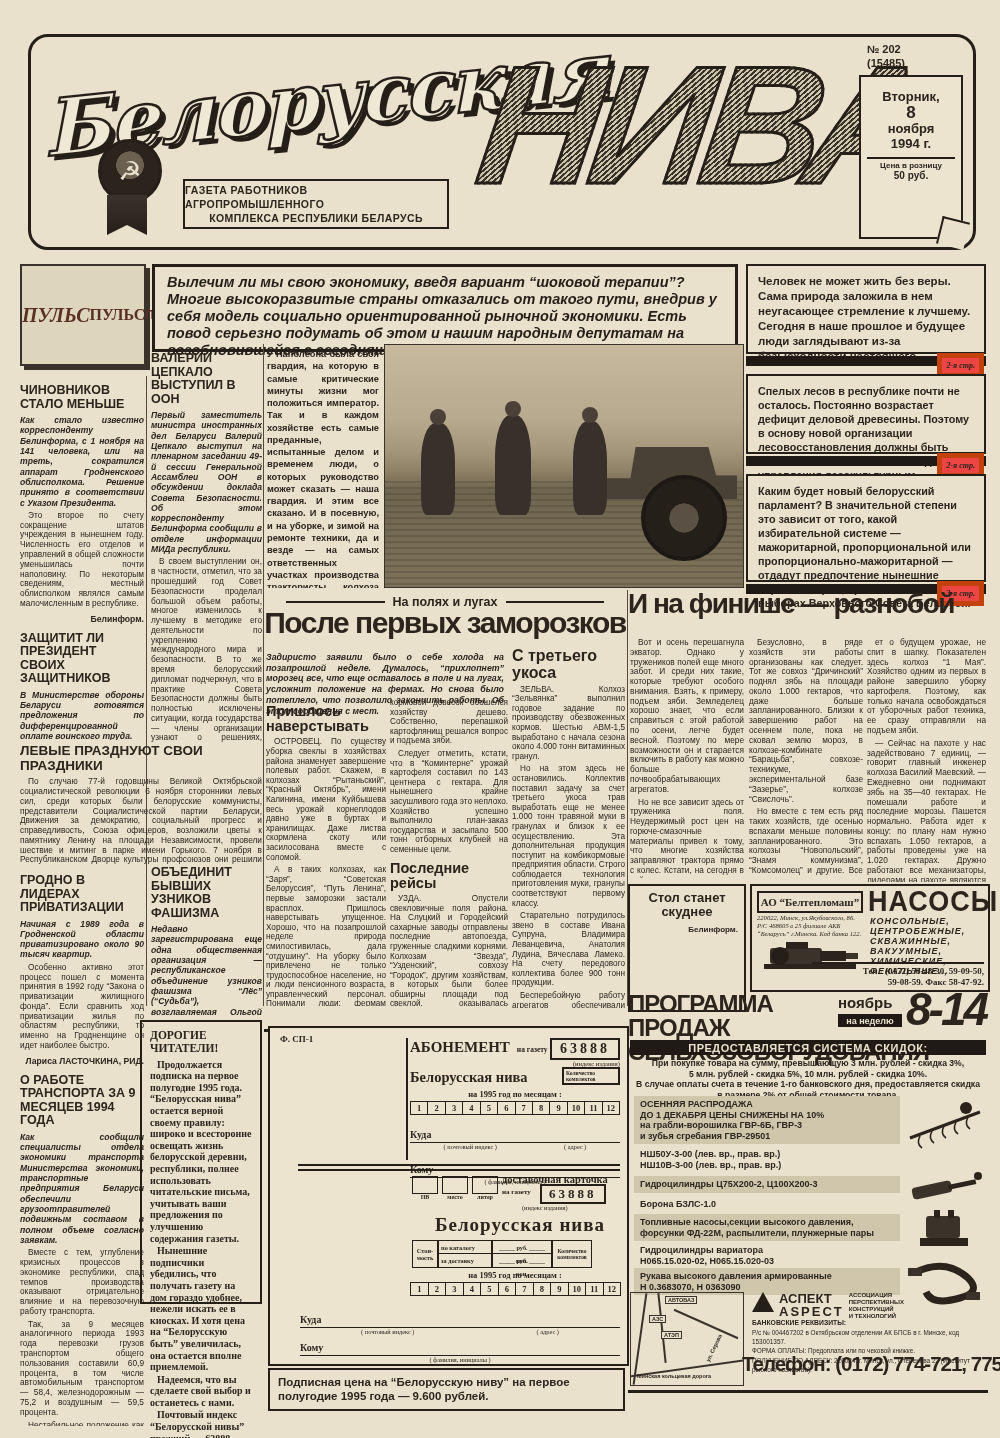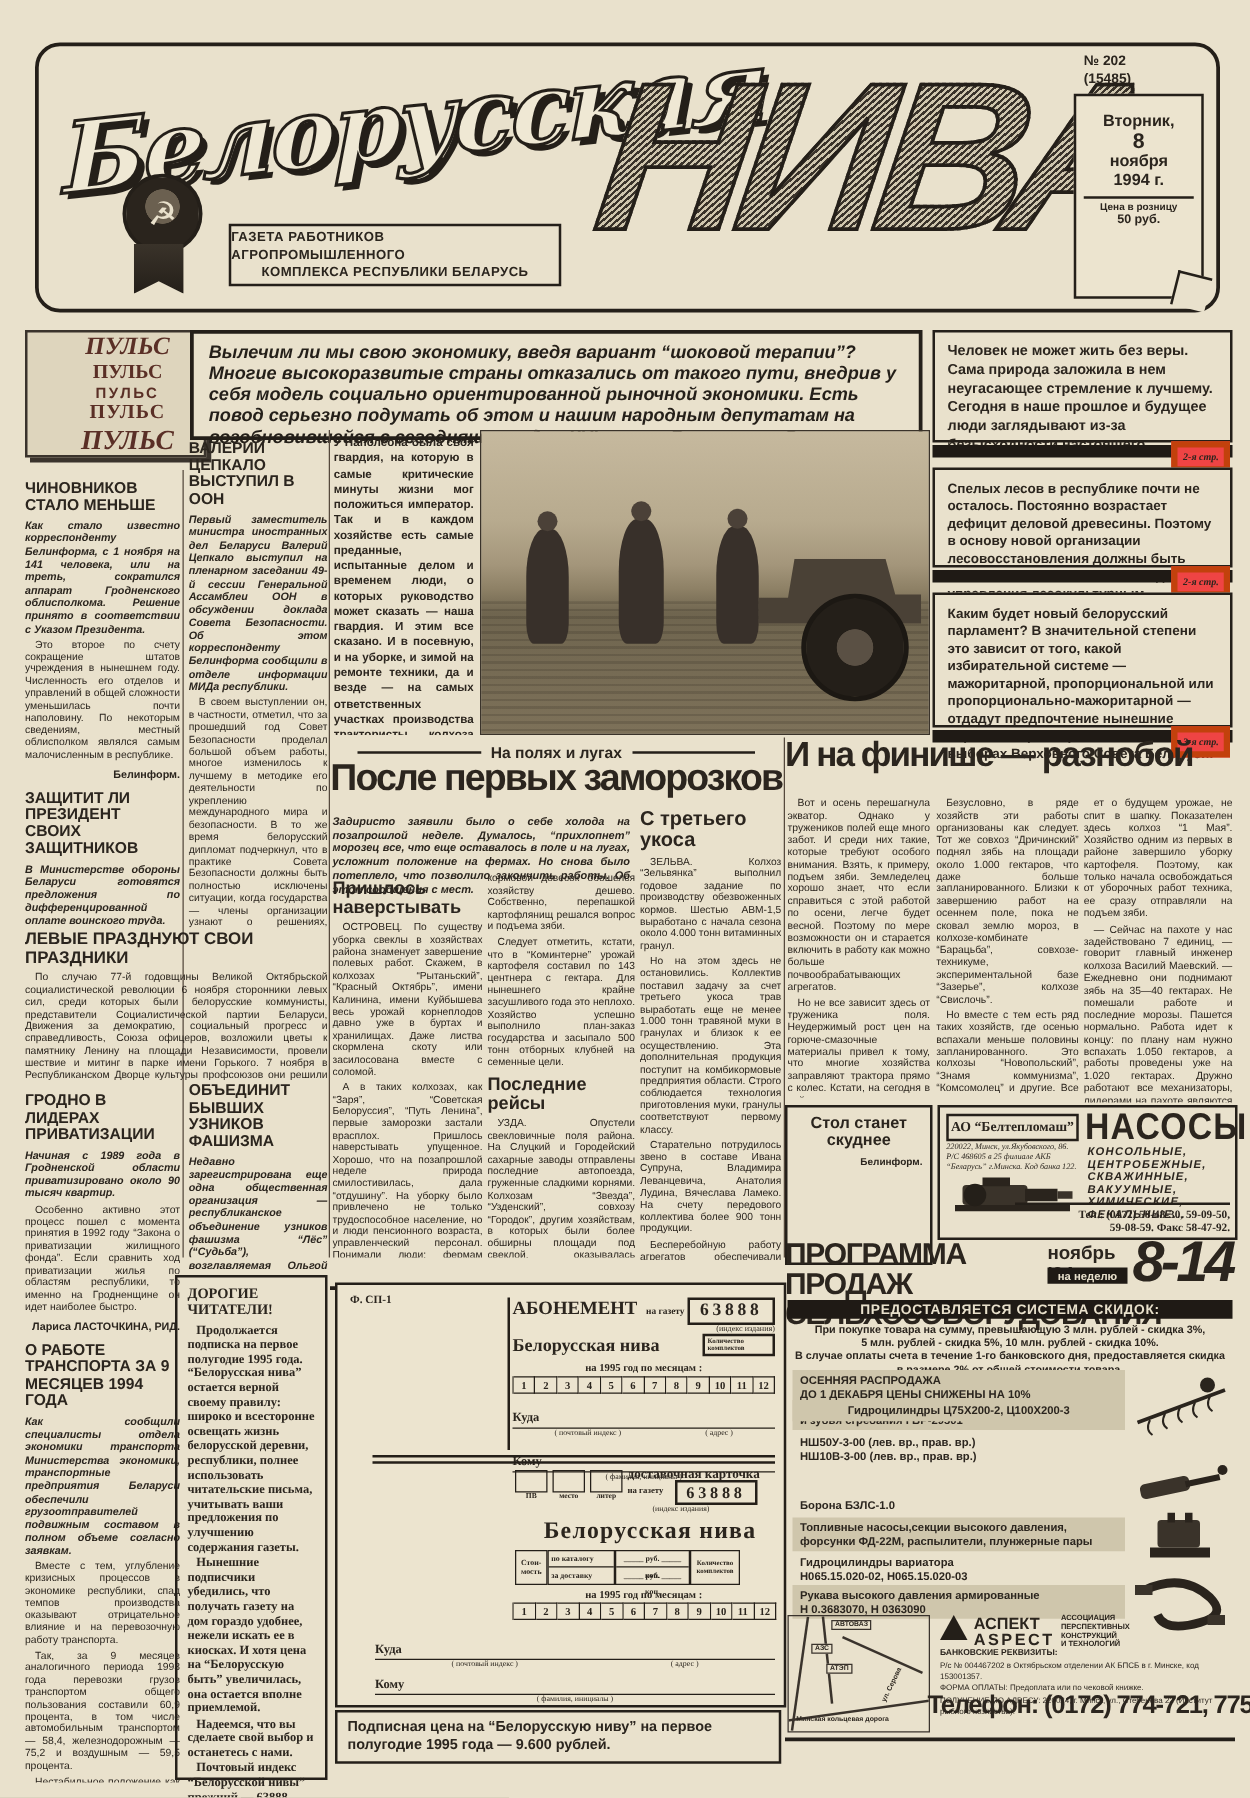--- a/index.html
+++ b/index.html
@@ -39,22 +39,22 @@
   .dbx3{font-size:13px;}
   .dbx4{font-size:13px;margin-bottom:6px;}
   .priceRule{border-top:2px solid #241f19;margin:4px 6px 2px;}
   .priceLbl{font-size:8px;}
   .priceVal{font-size:10px;}
   .foundBar{left:30px;top:247px;width:940px;height:15px;background:#1f1a15;display:flex;align-items:center;justify-content:center;}
   .foundLbl{background:#e9e1cc;padding:0 10px;font-family:"Liberation Serif",serif;font-weight:bold;font-size:13px;line-height:14px;}
 
   
   .pulse{left:20px;top:264px;width:122px;height:98px;border:2px solid #3a332c;background:#ded5bd;
-    box-shadow:4px 4px 0 #3a332c;display:flex;flex-direction:column;align-items:center;justify-content:space-between;
-    color:#5a2f26;padding-left:19px;}
+    box-shadow:4px 4px 0 #3a332c;display:flex;flex-direction:row;align-items:center;justify-content:space-between;
+    color:#5a2f26;}
   .pulse div{line-height:1;}
   .pulse div:nth-child(1){font:italic 900 20px "Liberation Serif",serif;}
   .pulse div:nth-child(2){font:900 16px "Liberation Serif",serif;}
   .pulse div:nth-child(3){font:bold 12px "Liberation Sans",sans-serif;letter-spacing:2px;}
   .pulse div:nth-child(4){font:900 16px "Liberation Serif",serif;letter-spacing:1px;}
   .pulse div:nth-child(5){font:italic 900 22px "Liberation Serif",serif;}
   .leadbox{left:152px;top:264px;width:586px;height:88px;border:3px solid #241f19;background:#e9e1cc;
     padding:7px 12px;box-sizing:border-box;font-weight:bold;font-style:italic;font-size:14.5px;line-height:1.18;}
 
   
@@ -133,21 +133,21 @@
   .aspAssoc{font-weight:bold;font-size:6px;line-height:1.15;}
   .bankTxt{left:752px;top:1318px;width:236px;font-size:6.4px;line-height:1.45;}
   .bankTxt b{font-size:6.8px;}
   .progTel{left:742px;top:1352px;width:246px;font-weight:900;font-size:20.5px;letter-spacing:-1px;white-space:nowrap;}
   .botRule{left:628px;top:1390px;width:360px;height:3px;background:#241f19;}
 
   
   .subsDiv{left:264px;top:1004px;width:362px;display:flex;align-items:center;gap:8px;}
   .subsDiv i{flex:1;height:3px;background:#241f19;}
   .subsLbl{font:italic 900 14px "Liberation Serif",serif;margin-top:36px;}
-  .letter{left:140px;top:1020px;width:122px;height:404px;border:2px solid #241f19;padding:7px 8px;box-sizing:border-box;
+  .letter{left:140px;top:1020px;width:122px;height:284px;border:2px solid #241f19;padding:7px 8px;box-sizing:border-box;
     font-family:"Liberation Serif",serif;font-weight:bold;font-size:10px;line-height:1.16;}
   .letter .hd{font-size:11.5px;margin-bottom:3px;}
   .letter p{margin:0 0 1px;text-indent:7px;}
   .form{left:268px;top:1026px;width:357px;height:336px;border:2px solid #241f19;background:#ece4cf;
     font-family:"Liberation Serif",serif;}
   .form .vline{position:absolute;left:136px;top:10px;width:2px;height:122px;background:#241f19;}
   .fsp{position:absolute;left:10px;top:6px;font-weight:bold;font-size:9px;}
   .abonR{position:absolute;left:140px;top:10px;width:210px;}
   .abLbl{font-weight:900;font-size:15px;display:inline-block;}
   .naGaz{font-weight:bold;font-size:7.5px;display:inline-block;margin-left:3px;}
@@ -382,21 +382,21 @@
 5 млн. рублей - скидка 5%, 10 млн. рублей - скидка 10%.
 В случае оплаты счета в течение 1-го банковского дня, предоставляется скидка
 в размере 2% от общей стоимости товара.</div>
 
   <div class="abs pitem hl pre" style="top:1096px;">ОСЕННЯЯ РАСПРОДАЖА
 ДО 1 ДЕКАБРЯ ЦЕНЫ СНИЖЕНЫ НА 10%
 на грабли-ворошилка ГВР-6Б, ГВР-3
 и зубья сгребания ГВР-29501</div>
   <div class="abs pitem pre" style="top:1146px;">НШ50У-3-00 (лев. вр., прав. вр.)
 НШ10В-3-00 (лев. вр., прав. вр.)</div>
-  <div class="abs pitem hl pre" style="top:1120px;text-align:center;">Гидроцилиндры Ц75Х200-2, Ц100Х200-3</div>
+  <div class="abs pitem hl pre" style="top:1176px;">Гидроцилиндры Ц75Х200-2, Ц100Х200-3</div>
   <div class="abs pitem pre" style="top:1196px;">Борона БЗЛС-1.0</div>
   <div class="abs pitem hl pre" style="top:1214px;">Топливные насосы,секции высокого давления,
 форсунки ФД-22М, распылители, плунжерные пары</div>
   <div class="abs pitem pre" style="top:1242px;">Гидроцилиндры вариатора
 Н065.15.020-02, Н065.15.020-03</div>
   <div class="abs pitem hl pre" style="top:1268px;">Рукава высокого давления армированные
 Н 0.3683070, Н 0363090</div>
 
   <div class="abs pimg" style="top:1098px;">
     <svg width="78" height="52" viewBox="0 0 78 52">

